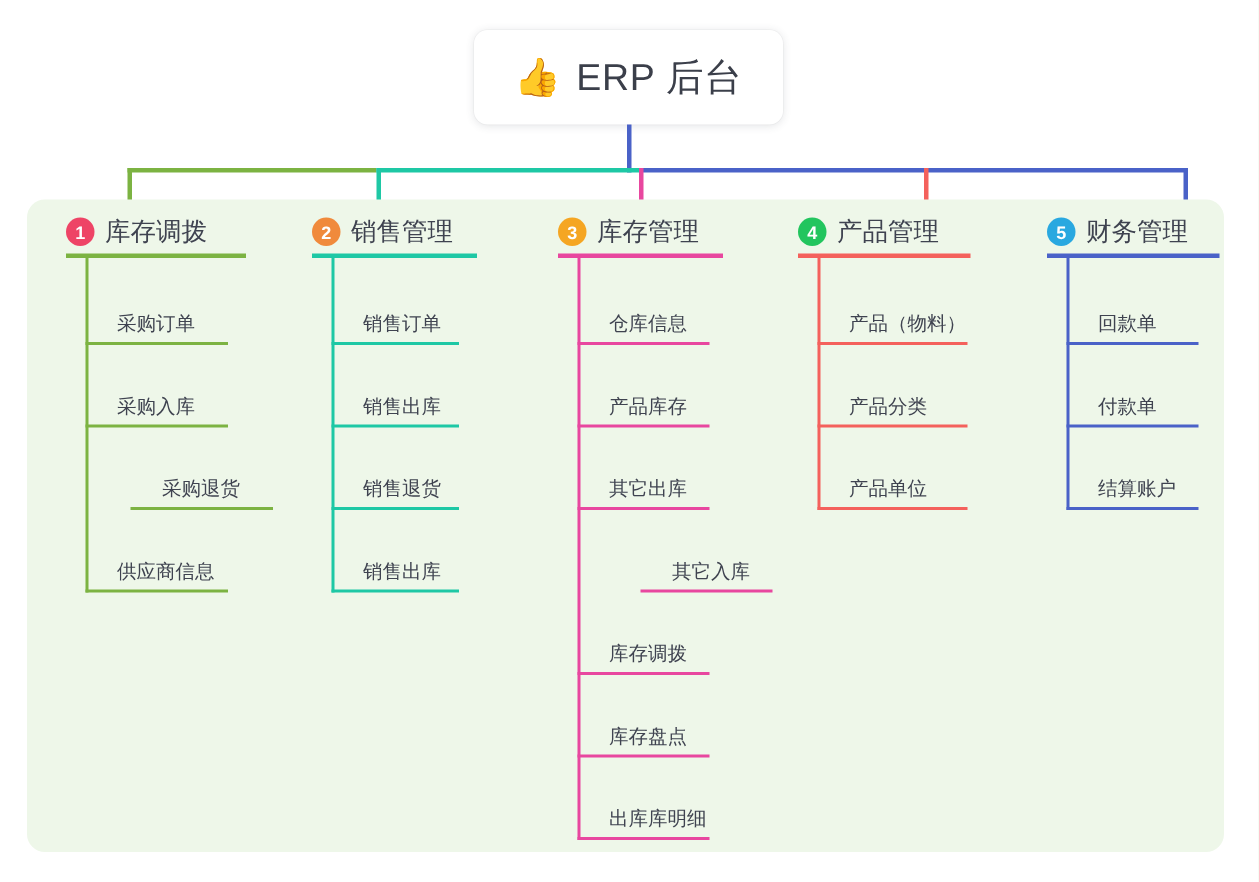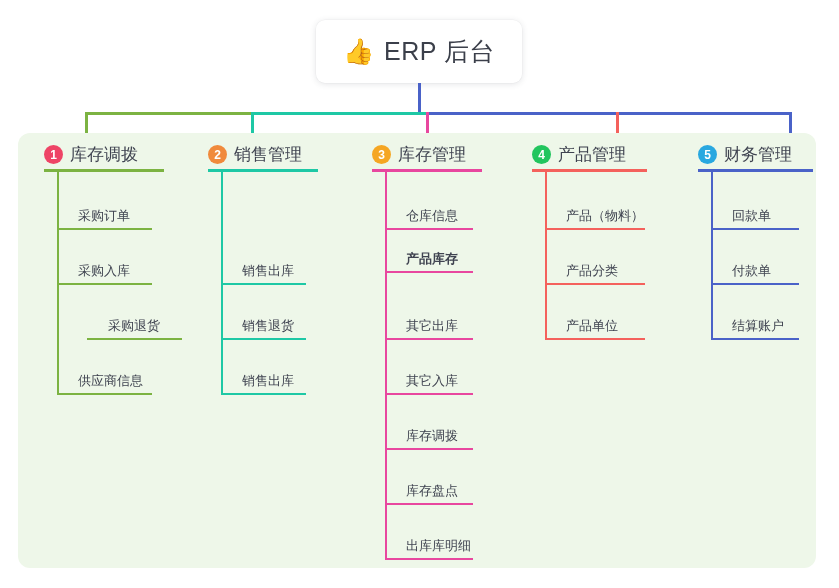--- a/index.html
+++ b/index.html
@@ -125,20 +125,24 @@
             <div class="leaf-underline" style="width: 95px; background: rgb(124, 179, 66);"></div>
           </div>
         </div>
         <div class="branch" style="left: 190px; height: 435px; width: 125px;">
           <div class="branch-head">
             <span class="badge" style="background: rgb(240, 138, 60);">2</span>
             <span class="branch-title">销售管理</span>
           </div>
           <div class="head-underline" style="width: 110px; background: rgb(30, 200, 165);"></div>
           <div class="spine" style="height: 223px; background: rgb(30, 200, 165);"></div>
+          <div class="leaf" style="top: 69px; width: 85px; height: 28px;">
+            <span class="leaf-label">销售订单</span>
+            <div class="leaf-underline" style="width: 85px; background: rgb(30, 200, 165);"></div>
+          </div>
           <div class="leaf" style="top: 124px; width: 85px; height: 28px;">
             <span class="leaf-label">销售出库</span>
             <div class="leaf-underline" style="width: 85px; background: rgb(30, 200, 165);"></div>
           </div>
           <div class="leaf" style="top: 179px; width: 85px; height: 28px;">
             <span class="leaf-label">销售退货</span>
             <div class="leaf-underline" style="width: 85px; background: rgb(30, 200, 165);"></div>
           </div>
           <div class="leaf" style="top: 234px; width: 85px; height: 28px;">
             <span class="leaf-label">销售出库</span>
@@ -149,29 +153,29 @@
           <div class="branch-head">
             <span class="badge" style="background: rgb(245, 166, 35);">3</span>
             <span class="branch-title">库存管理</span>
           </div>
           <div class="head-underline" style="width: 110px; background: rgb(232, 71, 159);"></div>
           <div class="spine" style="height: 388px; background: rgb(232, 71, 159);"></div>
           <div class="leaf" style="top: 69px; width: 88px; height: 28px;">
             <span class="leaf-label">仓库信息</span>
             <div class="leaf-underline" style="width: 88px; background: rgb(232, 71, 159);"></div>
           </div>
-          <div class="leaf" style="top: 112px; width: 88px; height: 28px; font-weight: bold;">
+          <div class="leaf" style="top: 124px; width: 88px; height: 28px;">
             <span class="leaf-label">产品库存</span>
             <div class="leaf-underline" style="width: 88px; background: rgb(232, 71, 159);"></div>
           </div>
           <div class="leaf" style="top: 179px; width: 88px; height: 28px; padding-left: 28px;">
             <span class="leaf-label">其它出库</span>
             <div class="leaf-underline" style="width: 88px; background: rgb(232, 71, 159);"></div>
           </div>
-          <div class="leaf" style="top: 234px; width: 88px; height: 28px;">
+          <div class="leaf" style="top: 234px; width: 88px; height: 28px; margin-left: 42px;">
             <span class="leaf-label">其它入库</span>
             <div class="leaf-underline" style="width: 88px; background: rgb(232, 71, 159);"></div>
           </div>
           <div class="leaf" style="top: 289px; width: 88px; height: 28px;">
             <span class="leaf-label">库存调拨</span>
             <div class="leaf-underline" style="width: 88px; background: rgb(232, 71, 159);"></div>
           </div>
           <div class="leaf" style="top: 344px; width: 88px; height: 28px;">
             <span class="leaf-label">库存盘点</span>
             <div class="leaf-underline" style="width: 88px; background: rgb(232, 71, 159);"></div>

